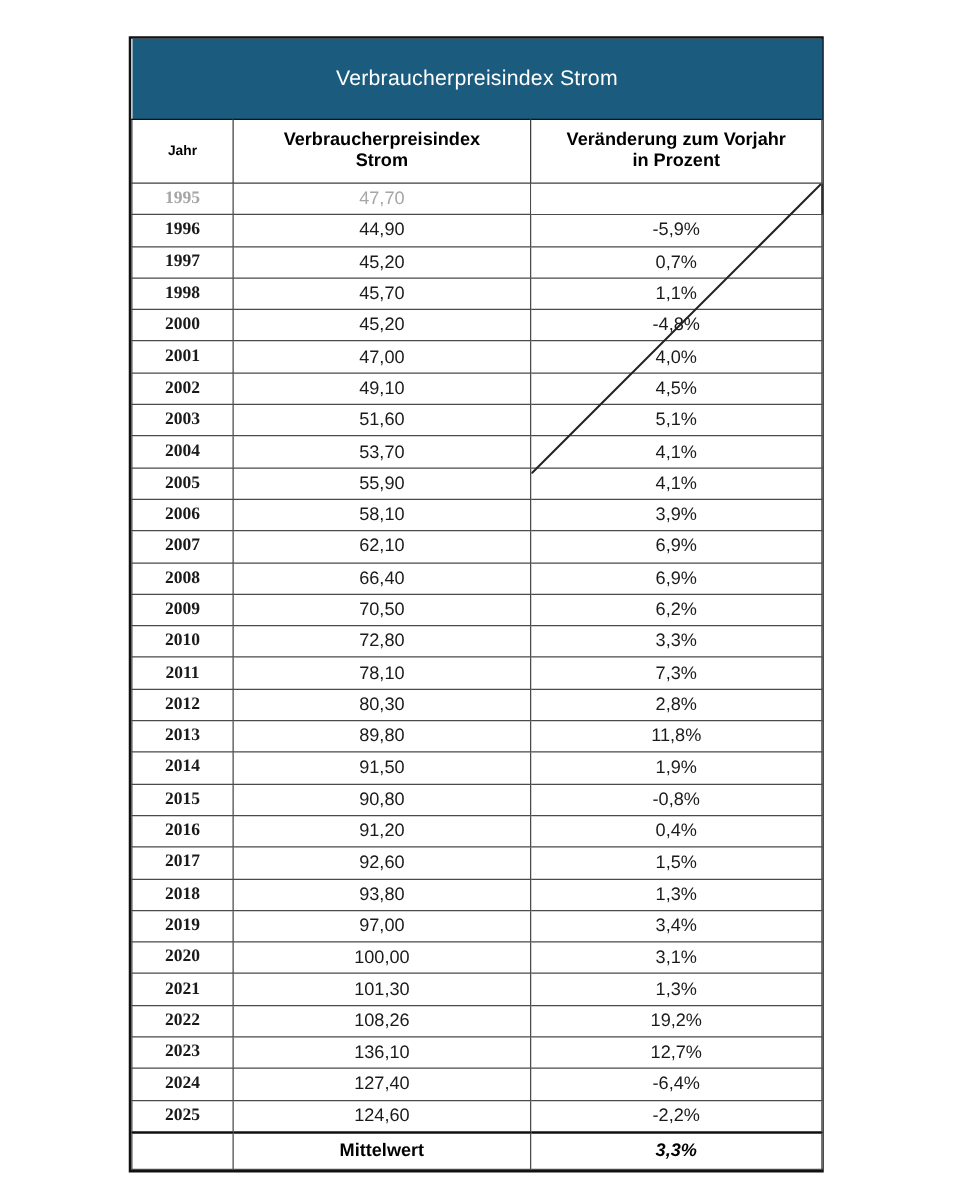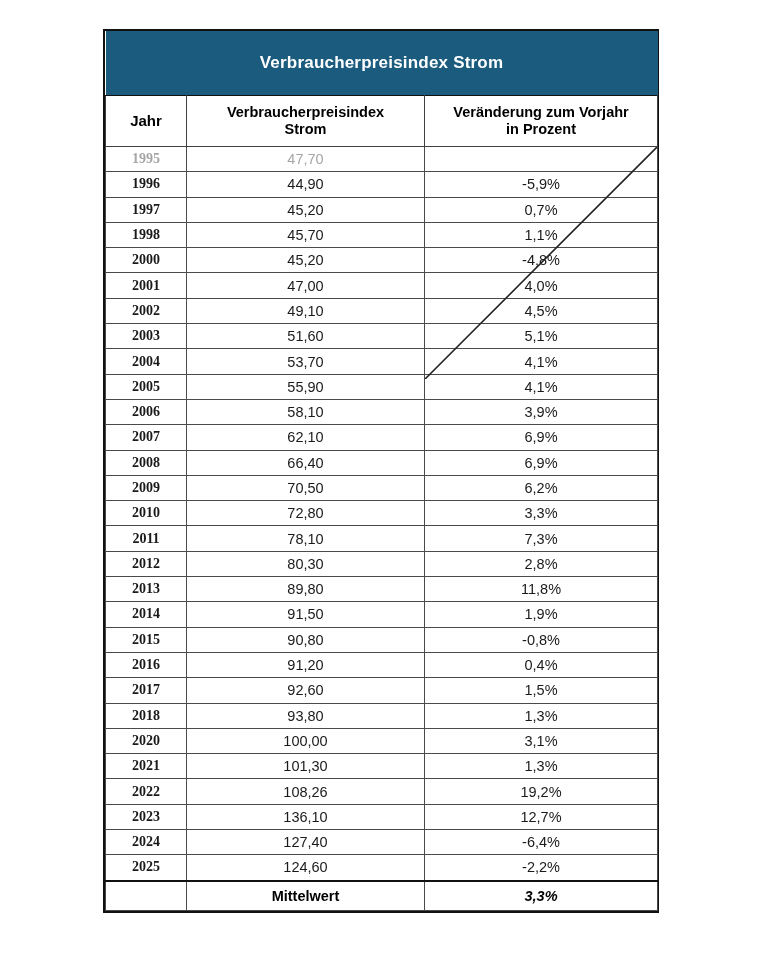--- a/index.html
+++ b/index.html
@@ -41,21 +41,21 @@
   
   col.c-year   { width: 81px; }
   col.c-index  { width: 238px; }
   col.c-change { width: 233px; }
 
   
   tr.title-row td {
     background: #1a5b7e;
     color: #ffffff;
     font-size: 17px;
-    font-weight: bold;
+    font-weight: normal;
     text-align: center;
     letter-spacing: .2px;
     height: 64px;
     padding: 0 6px;
     border: none;
   }
 
   
   tr.head-row th {
     border: 1px solid #3f3f3f;
@@ -63,21 +63,21 @@
     font-size: 14.5px;
     font-weight: bold;
     color: #000000;
     text-align: center;
     vertical-align: middle;
     height: 46px;
     line-height: 1.18;
     padding: 2px 4px;
     background: #ffffff;
   }
-  tr.head-row th.th-year { font-size: 15px; }
+  tr.head-row th.th-year { font-size: 11px; }
 
   
   tr.data-row td {
     border: 1px solid #4a4a4a;
     height: 24.3px;
     font-size: 14.5px;
     color: #1a1a1a;
     text-align: center;
     vertical-align: middle;
     padding: 0 4px;
@@ -269,20 +269,25 @@
             <td class="cell-year">2017</td>
             <td class="cell-index">92,60</td>
             <td class="cell-change">1,5%</td>
           </tr>
           <tr class="data-row">
             <td class="cell-year">2018</td>
             <td class="cell-index">93,80</td>
             <td class="cell-change">1,3%</td>
           </tr>
           <tr class="data-row">
+            <td class="cell-year">2019</td>
+            <td class="cell-index">97,00</td>
+            <td class="cell-change">3,4%</td>
+          </tr>
+          <tr class="data-row">
             <td class="cell-year">2020</td>
             <td class="cell-index">100,00</td>
             <td class="cell-change">3,1%</td>
           </tr>
           <tr class="data-row">
             <td class="cell-year">2021</td>
             <td class="cell-index">101,30</td>
             <td class="cell-change">1,3%</td>
           </tr>
           <tr class="data-row">

